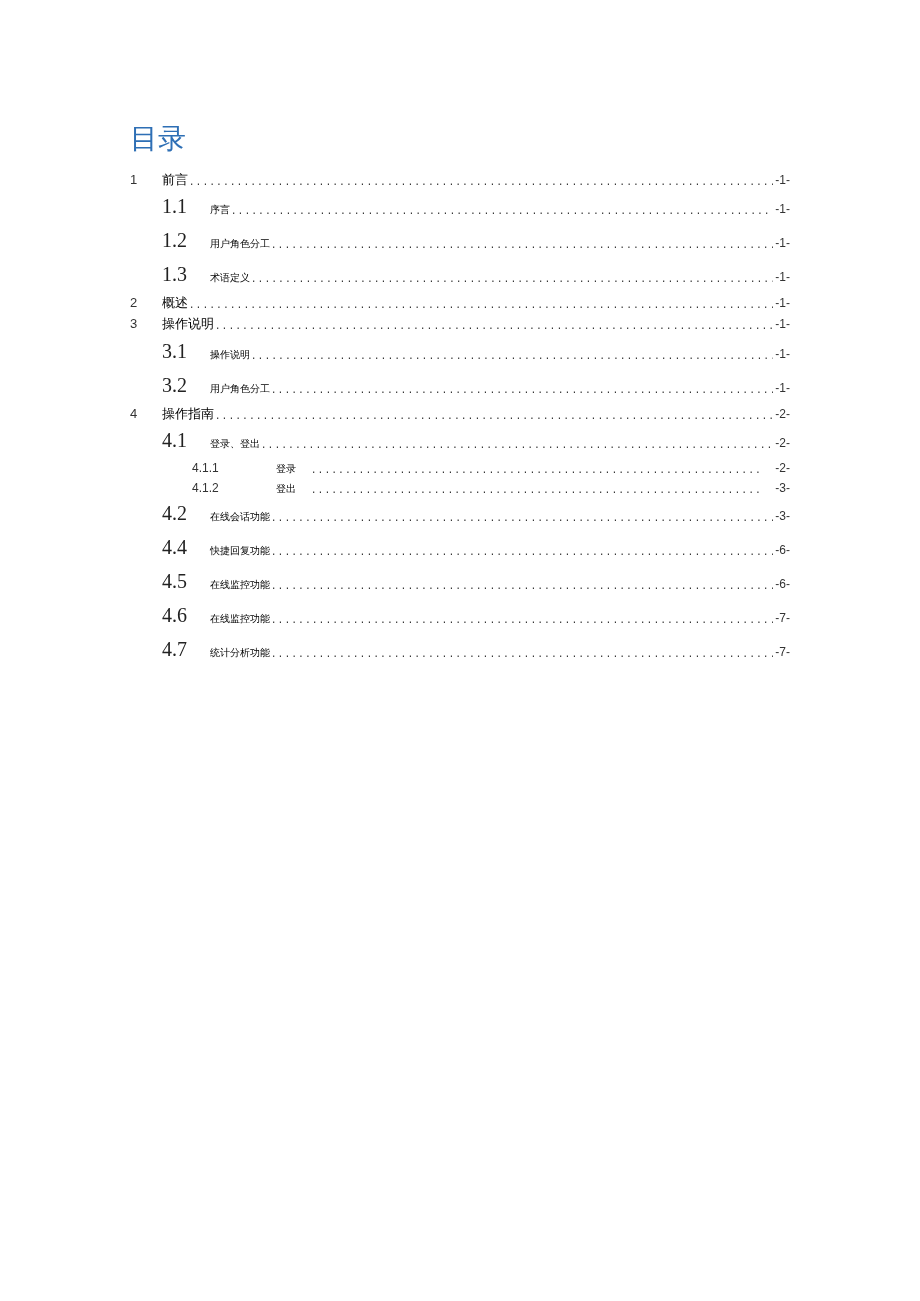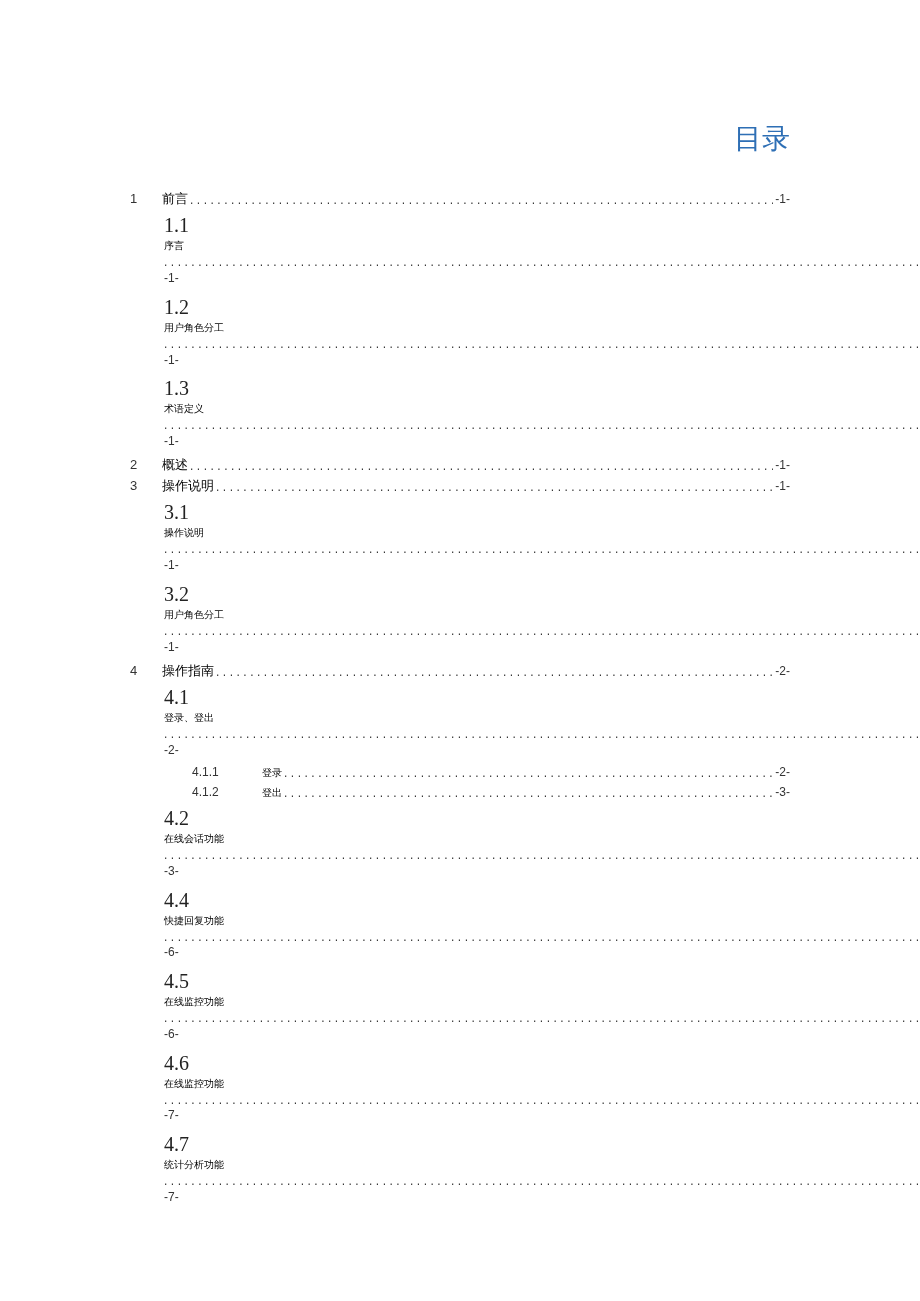--- a/index.html
+++ b/index.html
@@ -14,23 +14,22 @@
       font-family: "Microsoft YaHei", "SimSun", sans-serif;
       position: relative;
     }
     .page {
       padding: 120px 130px 0 130px;
     }
     .toc-title {
       color: #2e6fb5;
       font-size: 28px;
       font-weight: normal;
-      margin-bottom: 32px;
+      margin-bottom: 13px;
       font-family: "SimSun", serif;
-      text-align: right;
     }
     .toc-container {
       width: 100%;
     }
     .toc-entry {
       display: flex;
       align-items: baseline;
       width: 100%;
       font-size: 13px;
       color: #333;
@@ -84,25 +83,25 @@
       font-size: 12px;
       color: #333;
       font-family: Arial, sans-serif;
     }
     .level-1 {
       margin-bottom: 3px;
     }
     .level-2 {
       padding-left: 32px;
       margin-bottom: 6px;
-      flex-direction: column;
     }
     .level-3 {
       padding-left: 62px;
       margin-bottom: 3px;
+      gap: 14px;
     }
     .level-2 .toc-text,
     .level-3 .toc-text {
       font-size: 10px;
     }
   </style>
 </head>
 <body>
 
 <div class="page">

